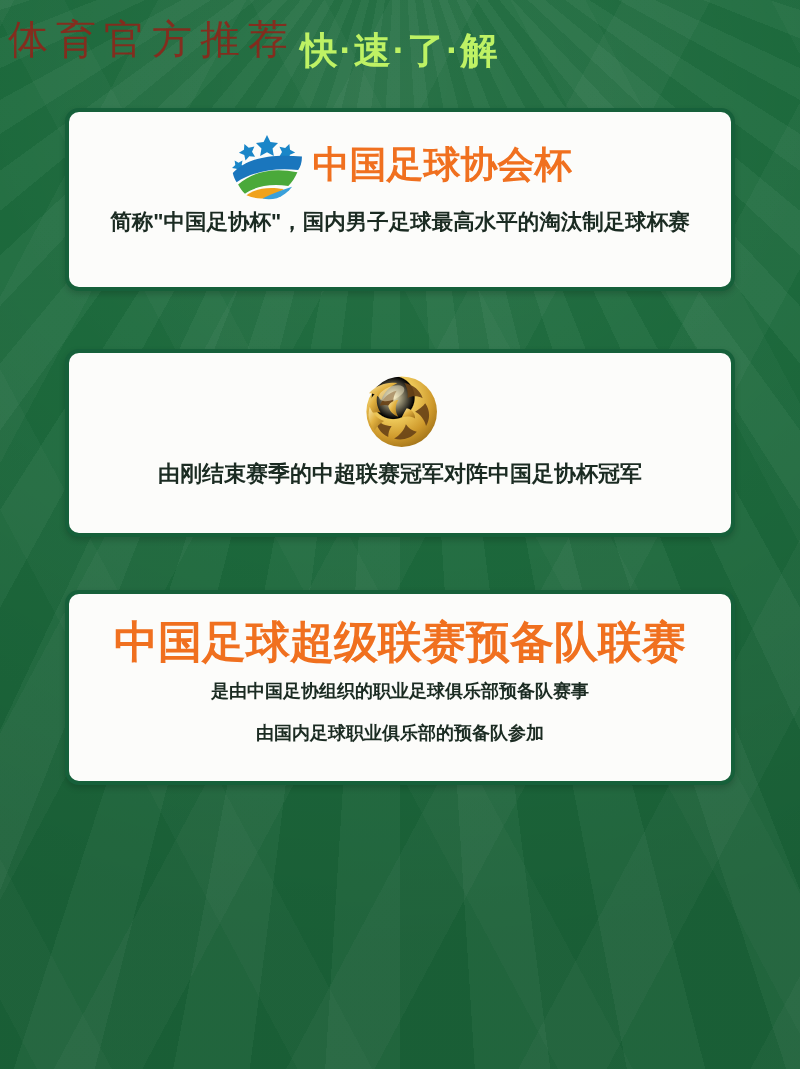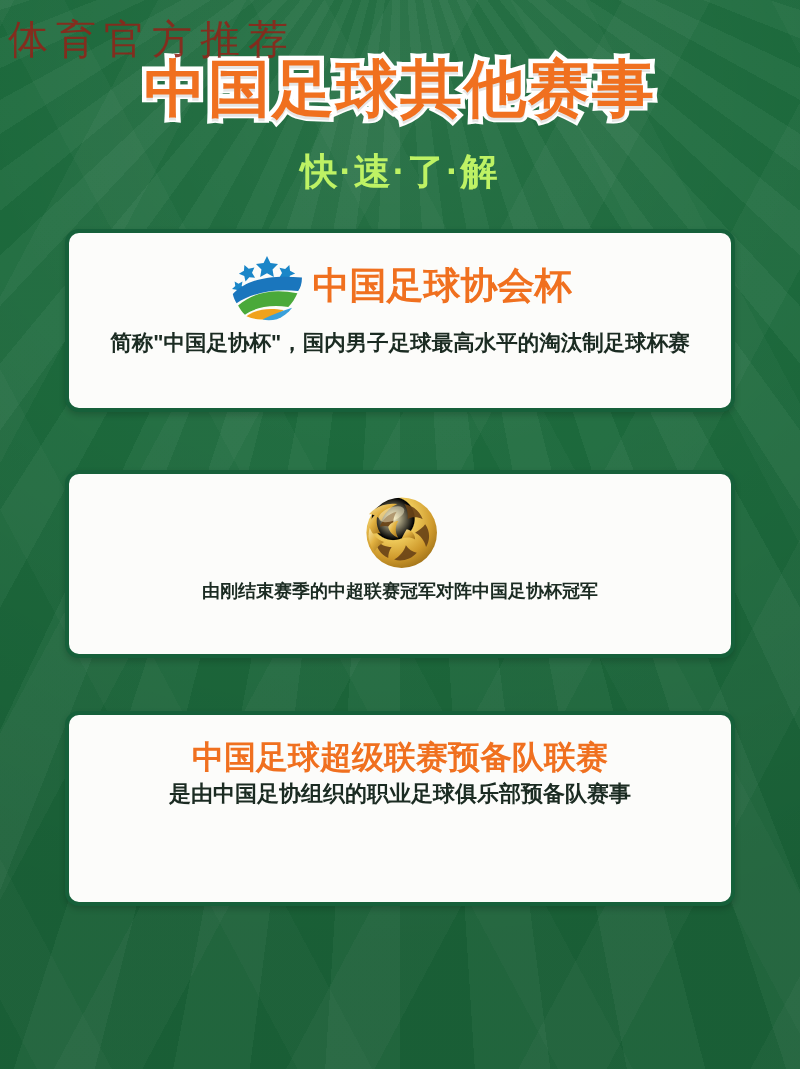--- a/index.html
+++ b/index.html
@@ -119,50 +119,49 @@
     font-size:37px;
     font-weight:bold;
     color:#f0701f;
     letter-spacing:0px;
     white-space:nowrap;
     line-height:1;
   }
   .card-title.wide{ font-size:36px; }
   .card-desc{
     text-align:center;
-    font-size:18px;
+    font-size:22px;
     font-weight:bold;
     color:#1b2b22;
     line-height:1.55;
     white-space:nowrap;
   }
   #card-1{ height:183px; }
   #card-1 .card-desc{ margin-top:4px; font-size:21.5px; }
   #card-2{ margin-top:58px; height:188px; }
   #card-2 .card-head{ min-height:86px; }
   #card-2 .logo{ width:84px; height:84px; }
   #card-2 .card-desc{ margin-top:4px; }
   #card-3{ margin-top:53px; height:195px; padding-top:26px; }
-  #card-3 .card-title{ font-size:32px;text-align:center; }
-  #card-3 .card-desc{ margin-top:4px; font-size:22px; }
+  #card-3 .card-title{ font-size:44px;text-align:center; }
+  #card-3 .card-desc{ margin-top:14px; font-size:18px; }
 </style>
 </head>
 <body>
 
 <div id="bg-root">
   <div id="bg-rays"></div>
   <div id="bg-diag"></div>
   <div id="bg-diag2"></div>
   <div id="bg-vig"></div>
 </div>
 
 <div id="watermark">体育官方推荐</div>
 
 <div id="header">
-  <div id="main-title">中国足球其他赛事</div>
   <div id="subtitle">快·速·了·解</div>
 </div>
 
 <div id="cards">
 
   <div class="card" id="card-1">
     <div class="card-head">
       <span class="logo">
         <svg viewBox="0 0 100 100" width="76" height="76" aria-hidden="true">
 
@@ -224,15 +223,16 @@
       </span>
     </div>
     <div class="card-desc">由刚结束赛季的中超联赛冠军对阵中国足协杯冠军</div>
   </div>
 
   <div class="card" id="card-3">
     <div class="card-head noicon">
       <span class="card-title wide">中国足球超级联赛预备队联赛</span>
     </div>
     <div class="card-desc">是由中国足协组织的职业足球俱乐部预备队赛事</div>
+    <div class="card-desc">由国内足球职业俱乐部的预备队参加</div>
   </div>
 
 </div>
 
 </body></html>

